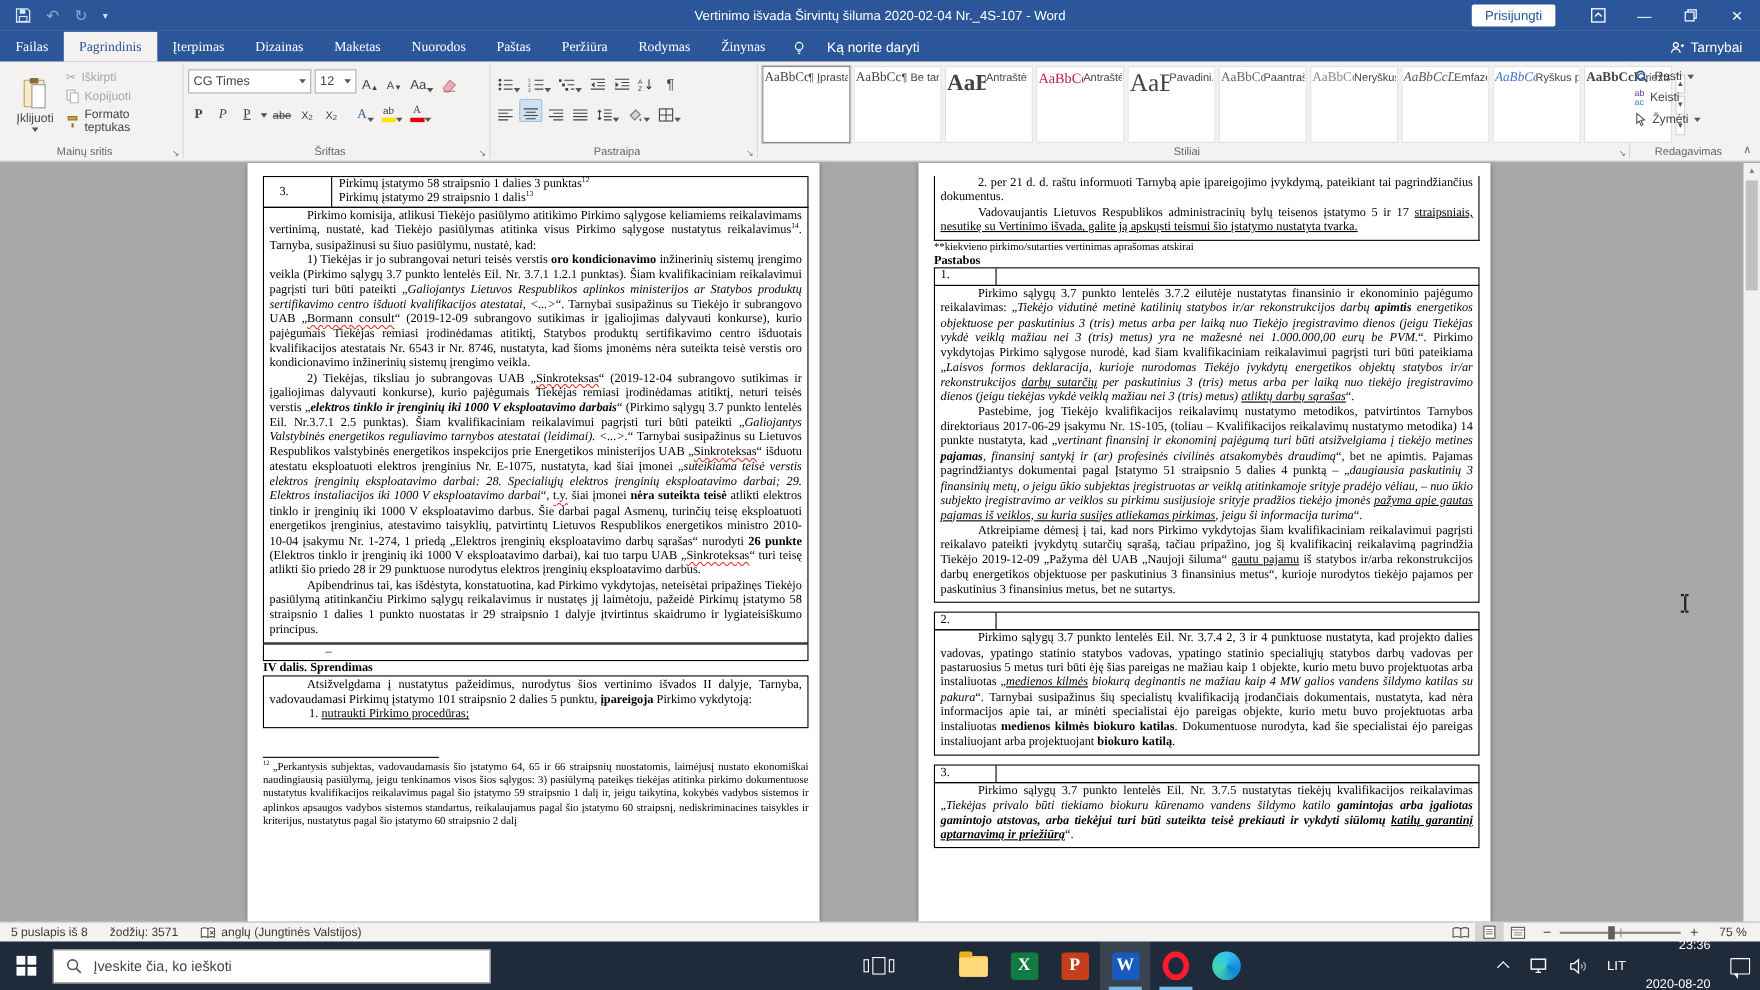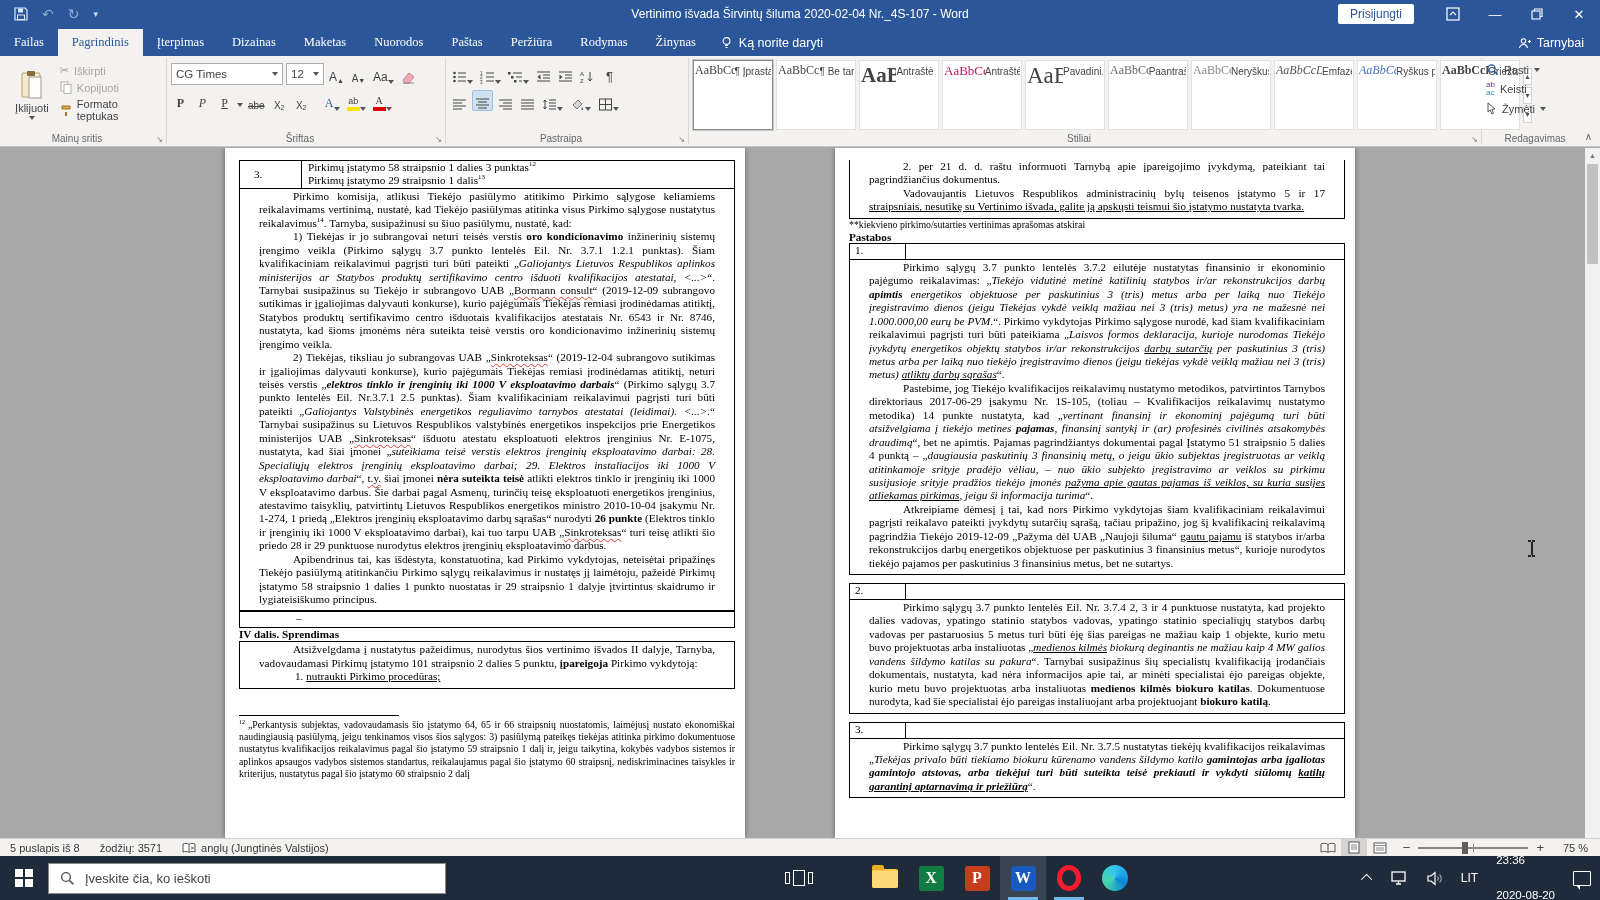--- a/index.html
+++ b/index.html
@@ -15,21 +15,21 @@
   .tb-title{position:absolute;left:0;right:0;text-align:center;font-size:12px;pointer-events:none;}
   .tb-right{margin-left:auto;display:flex;align-items:center;height:100%;}
   .signin{background:#fff;color:#2b579a;font-size:12px;padding:3px 12px;border-radius:2px;margin-right:18px;cursor:pointer;}
   .winbtn{width:42px;height:100%;display:flex;align-items:center;justify-content:center;font-size:13px;color:#fff;cursor:pointer;}
   .ribopt{font-size:12px;}
 
   
   .tabrow{position:absolute;top:28px;left:0;width:100%;height:28px;background:#2b579a;display:flex;align-items:flex-end;color:#fff;font-size:12.5px;}
   .tab{padding:6px 14px;cursor:pointer;font-family:Liberation Serif, serif;}
   .tab.active{background:#f4f2f1;color:#2b579a;}
-  .telme{display:flex;align-items:flex-start;gap:6px;padding:6px 10px;cursor:pointer;}
+  .telme{display:flex;align-items:flex-end;gap:19px;padding:6px 10px;cursor:pointer;}
   .share{margin-left:auto;display:flex;align-items:center;gap:6px;padding:6px 16px;cursor:pointer;}
 
   
   .ribbon{position:absolute;top:56px;left:0;width:100%;height:91px;background:#f4f2f1;border-bottom:1px solid #c6c4c2;display:flex;font-size:11px;color:#444;}
   .rgroup{position:relative;display:flex;flex-direction:column;padding:4px 4px 16px;}
   .rgroup .glabel{position:absolute;bottom:2px;left:0;right:12px;text-align:center;font-size:10px;color:#666;}
   .rgroup .launcher{position:absolute;bottom:2px;right:3px;font-size:8px;color:#777;cursor:pointer;}
   .gsep{width:1px;background:#d9d7d5;margin:2px 0;}
   .dar{width:0;height:0;border-left:3px solid transparent;border-right:3px solid transparent;border-top:4px solid #555;display:inline-block;}
   .dis{color:#a8a6a4;}
@@ -74,21 +74,21 @@
   .doc p{margin:0;text-align:justify;}
   .doc p.ind{text-indent:34px;}
   .fb{font-weight:bold;}
   .fi{font-style:italic;}
   .fu{text-decoration:underline;}
   .fr{text-decoration:underline;text-decoration-style:wavy;text-decoration-color:#e03c31;text-decoration-thickness:1px;text-underline-offset:2px;}
   .ssup{vertical-align:super;font-size:0.62em;line-height:0;}
   .reftable{display:flex;border:1px solid #000;}
   .refnum{width:62px;border-right:1px solid #000;display:flex;align-items:center;padding-left:14px;}
   .refbody{flex:1;padding:0 6px;}
-  .docbox{border:1px solid #000;padding:1px 19px 4px;margin-top:-1px;font-family:Liberation Serif, serif;}
+  .docbox{border:1px solid #000;padding:1px 5px 4px;margin-top:-1px;font-family:Liberation Serif, serif;}
   .dhead{font-weight:bold;text-align:center;margin:13px 0;}
   .dashbox{border:1px solid #000;padding:0 0 1px 56px;}
   .footnote-sep{width:160px;border-top:1px solid #000;margin:26px 0 3px;}
   .footnote{font-size:9.8px;line-height:1.26;text-align:justify;}
   .smallnote{font-size:9.8px;margin-top:1px;}
   .nrow{display:flex;border:1px solid #000;margin-top:-1px;height:17px;}
   .nrow .nr{width:56px;border-right:1px solid #000;padding-left:5px;}
   .notegap{height:9px;}
 
   
@@ -131,21 +131,21 @@
   .folder::after{content:"";position:absolute;top:2px;left:0;right:0;bottom:0;background:#ffd97a;border-radius:0 0 2px 2px;}
   .opera{width:24px;height:26px;border:5px solid #ff1b2d;border-radius:50%/50%;}
   .edge{width:26px;height:26px;border-radius:50%;background:conic-gradient(#36c5f0,#0a84d8,#45d6a8,#36c5f0);}
   .taskview{display:flex;align-items:center;gap:3px;}
   .taskview i{display:block;border:1.5px solid #fff;}
   .tv-s{width:5px;height:12px;}
   .tv-b{width:12px;height:16px;}
   .tray{margin-left:auto;display:flex;align-items:center;height:100%;}
   .trayitem{height:100%;display:flex;align-items:center;justify-content:center;padding:0 9px;cursor:pointer;font-size:12px;}
   .chev{width:8px;height:8px;border-left:1.8px solid #fff;border-top:1.8px solid #fff;transform:rotate(45deg) translateY(2px);}
-  .clock{flex-direction:column;line-height:1.3;font-size:11.5px;text-align:right;align-items:flex-start;gap:20px;}
+  .clock{flex-direction:column;line-height:1.3;font-size:11.5px;text-align:right;align-items:flex-end;gap:20px;}
   .action{width:18px;height:15px;border:1.5px solid #fff;border-radius:1px;position:relative;}
   .action::after{content:"";position:absolute;left:2px;bottom:-5px;border-left:4px solid transparent;border-right:0 solid transparent;border-top:5px solid #fff;}
   .svgi{display:block;}
 </style>
 </head>
 <body>
 
 <div class="screen">
 
   <div class="titlebar">

